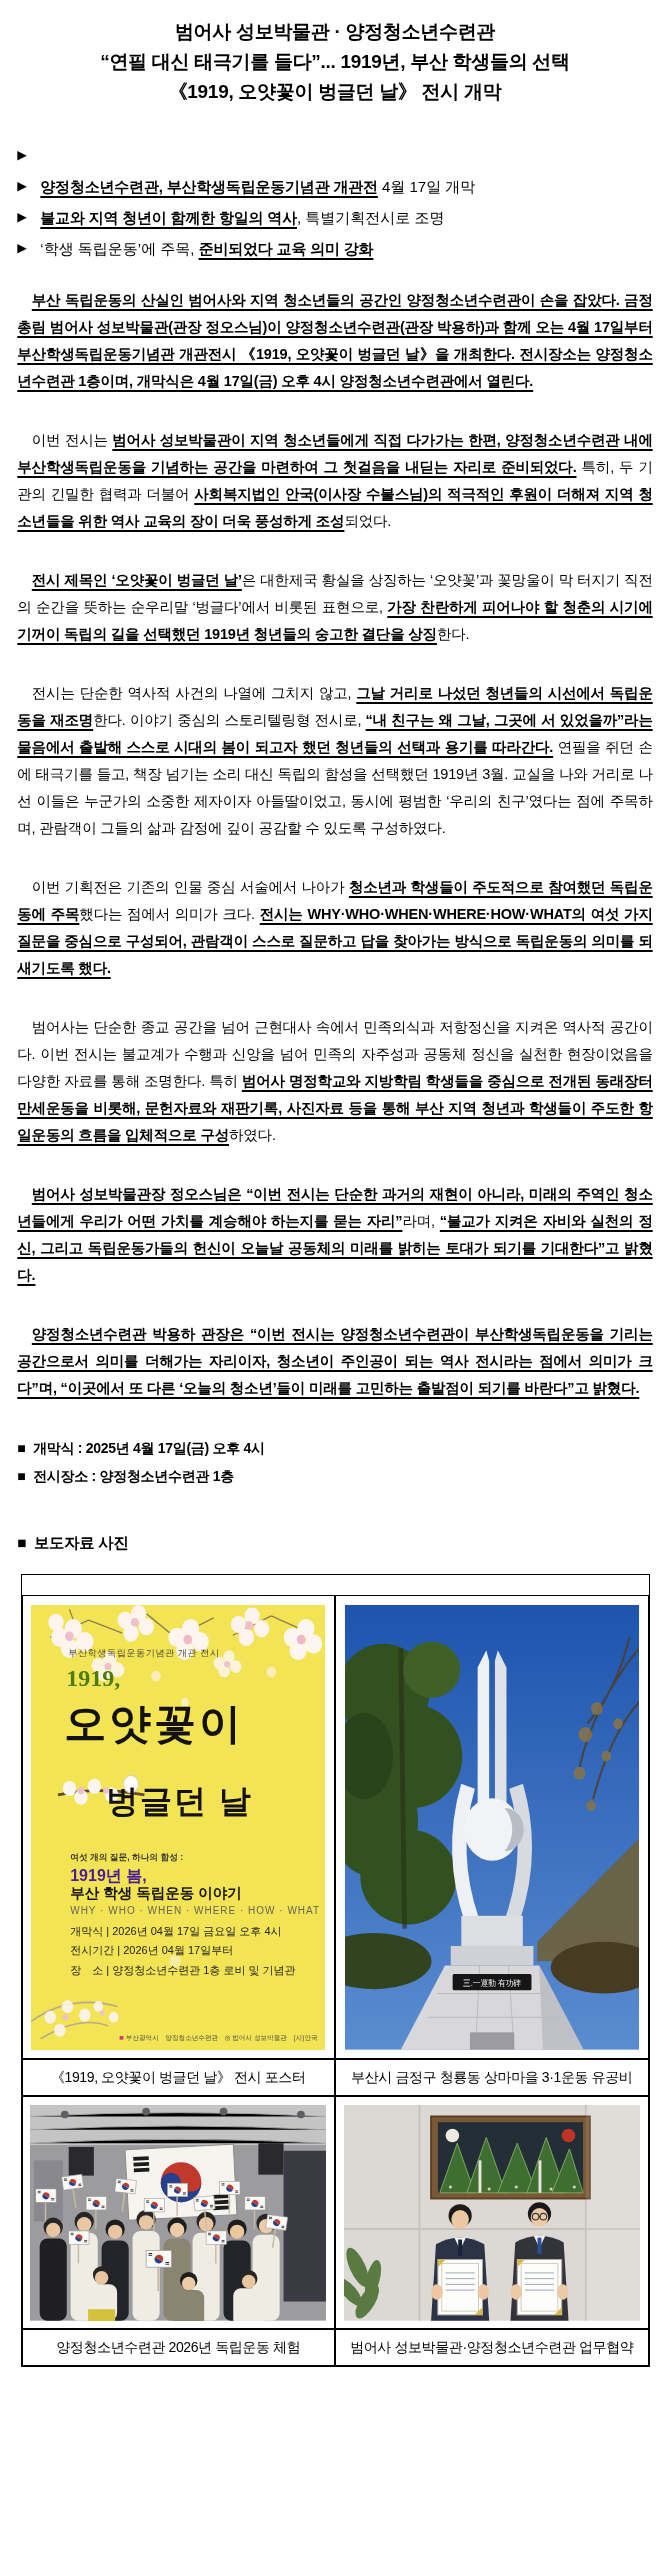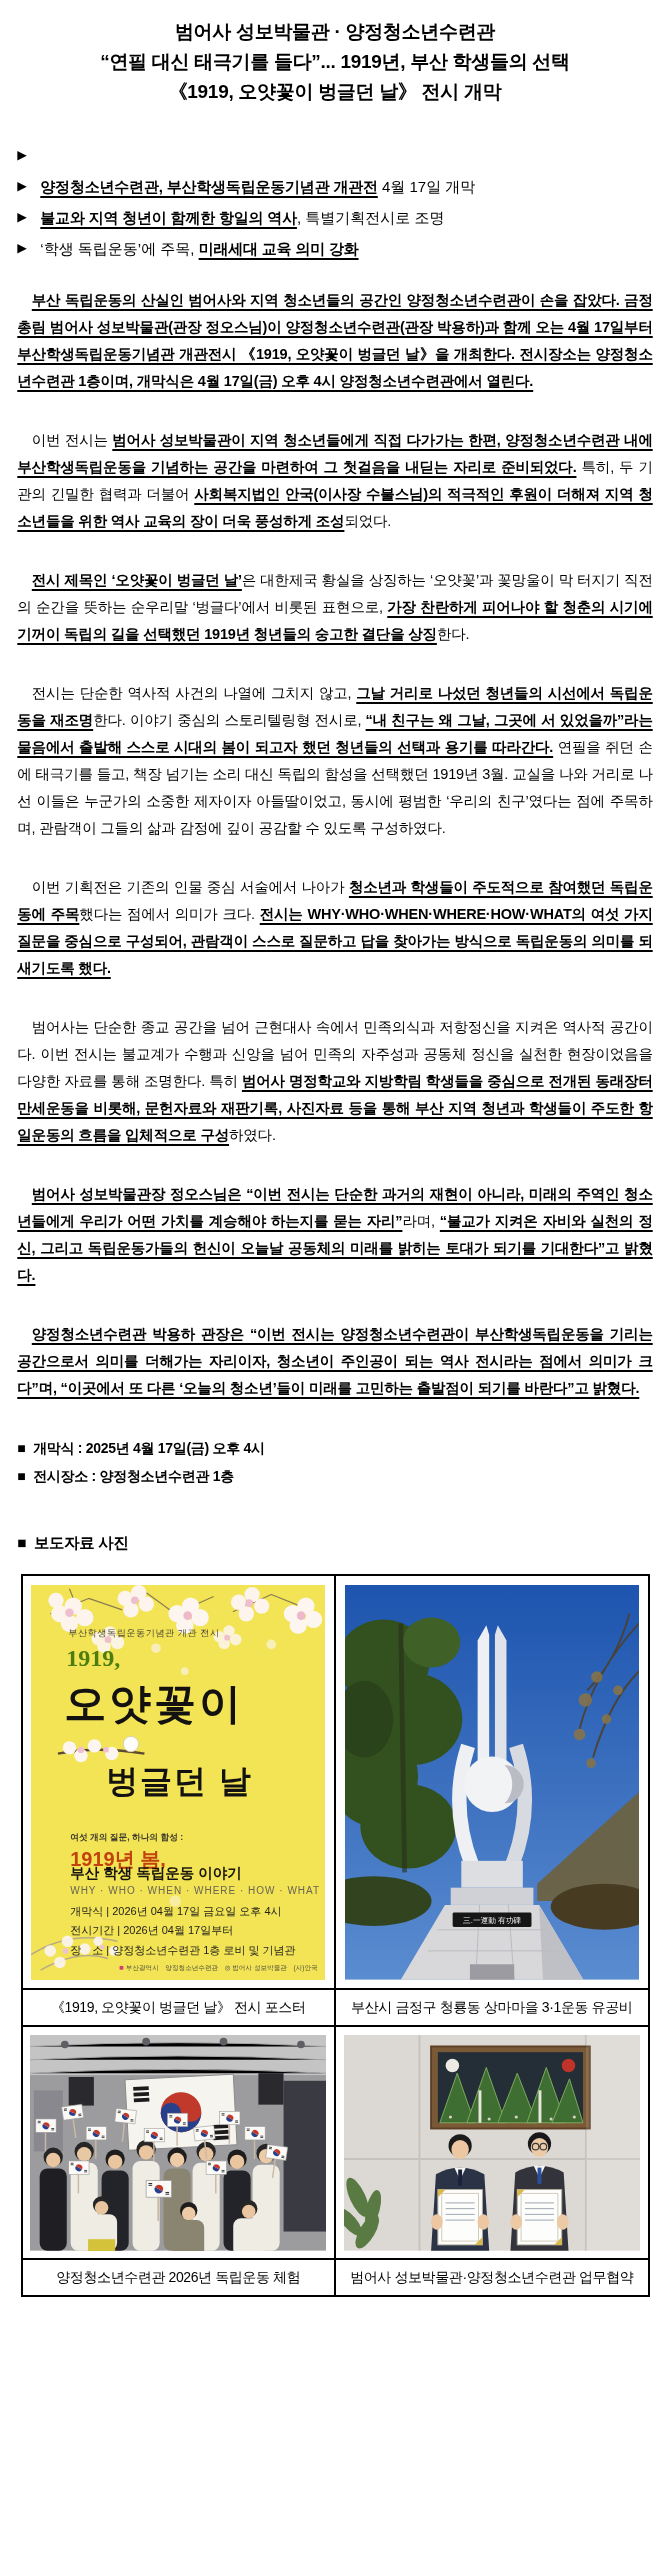--- a/index.html
+++ b/index.html
@@ -40,35 +40,35 @@
   .sq{ display:inline-block; margin-right:7.7px; }
   .photos-header{ font-size:15.4px; font-weight:700; line-height:21px; margin:42px 0 0 0; letter-spacing:-0.3px; }
   
   .ptable{
     width:627px; margin:21px auto 0 auto;
     display:grid; grid-template-columns:1fr 1fr;
     border:1.9px solid #000;
   }
   .pcell{ border:1px solid #000; box-sizing:border-box; background:#fff; }
   .photo-cell{ display:flex; align-items:center; justify-content:center; }
-  .tall{ height:414px; padding:8.7px; }
+  .tall{ height:464px; padding:8.7px;margin-top:20px; }
   .short{ height:233px; padding:7.7px; }
   .cap{ height:37px; display:flex; align-items:center; justify-content:center;
         font-size:14px; letter-spacing:-0.4px; }
   .art{ width:100%; height:100%; position:relative; overflow:hidden; }
   
   .poster{ background:#f2e455; }
   .poster .abs{ position:absolute; white-space:nowrap; }
   .p-tag{ top:42px; left:37px; font-size:9.2px; color:#4a4435; letter-spacing:0.5px; }
   .p-1919{ top:60px; left:35px; font-size:24px; font-weight:600; color:#4d7c0f;
            font-family:"Liberation Serif","DejaVu Serif",serif; }
   .p-big{ top:91px; left:33px; font-size:42px; font-weight:800; color:#141210; letter-spacing:2.9px; }
   .p-big2{ top:175px; left:75px; font-size:32px; font-weight:800; color:#141210; letter-spacing:1.9px; }
   .p-sub1{ top:247px; left:39px; font-size:8.7px; color:#3c382e;font-weight:bold; }
-  .p-sub2{ top:261px; left:39px; font-size:20px; font-weight:800; color:#c2410c; }
+  .p-sub2{ top:261px; left:39px; font-size:16px; font-weight:800; color:#4c1d95; }
   .p-sub3{ top:279px; left:39px; font-size:14.5px; font-weight:800; color:#18140f; }
   .p-sub4{ top:300px; left:39px; font-size:10px; color:#6a6456; letter-spacing:1px; }
   .p-d{ color:#24221e; font-size:11px; left:39px; }
   .p-d1{ top:319px; } .p-d2{ top:338px; } .p-d3{ top:358px; }
   .p-logos{ bottom:6.7px; right:7.7px; font-size:6.6px; color:#55503f; }
   .p-logos .dotmark{ color:#d23b77; font-size:7.7px; }
   .postersvg{ position:absolute; inset:0; width:100%; height:100%; }
   
   .art svg{ display:block; width:100%; height:100%; }
 </style>
@@ -90,21 +90,21 @@
       <div class="bullet">
         <span class="bmark">▶</span>
         <span class="btext"><span class="em">양정청소년수련관, 부산학생독립운동기념관 개관전</span><span> 4월 17일 개막</span></span>
       </div>
       <div class="bullet">
         <span class="bmark">▶</span>
         <span class="btext"><span class="em">불교와 지역 청년이 함께한 항일의 역사</span><span>, 특별기획전시로 조명</span></span>
       </div>
       <div class="bullet">
         <span class="bmark">▶</span>
-        <span class="btext"><span>‘학생 독립운동’에 주목, </span><span class="em">미래세대 교육 의미 강화</span></span>
+        <span class="btext"><span>‘학생 독립운동’에 주목, </span><span class="em">준비되었다 교육 의미 강화</span></span>
       </div>
     </div>
 
   <div id="paragraphs">
       <p class="para"><span class="em">부산 독립운동의 산실인 범어사와 지역 청소년들의 공간인 양정청소년수련관이 손을 잡았다. 금정총림 범어사 성보박물관(관장 정오스님)이 양정청소년수련관(관장 박용하)과 함께 오는 4월 17일부터 부산학생독립운동기념관 개관전시 《1919, 오얏꽃이 벙글던 날》을 개최한다. 전시장소는 양정청소년수련관 1층이며, 개막식은 4월 17일(금) 오후 4시 양정청소년수련관에서 열린다.</span></p>
       <p class="para"><span>이번 전시는 </span><span class="em">범어사 성보박물관이 지역 청소년들에게 직접 다가가는 한편, 양정청소년수련관 내에 부산학생독립운동을 기념하는 공간을 마련하여 그 첫걸음을 내딛는 자리로 준비되었다.</span><span> 특히, 두 기관의 긴밀한 협력과 더불어 </span><span class="em">사회복지법인 안국(이사장 수불스님)의 적극적인 후원이 더해져 지역 청소년들을 위한 역사 교육의 장이 더욱 풍성하게 조성</span><span>되었다.</span></p>
       <p class="para"><span class="em">전시 제목인 ‘오얏꽃이 벙글던 날’</span><span>은 대한제국 황실을 상징하는 ‘오얏꽃’과 꽃망울이 막 터지기 직전의 순간을 뜻하는 순우리말 ‘벙글다’에서 비롯된 표현으로, </span><span class="em">가장 찬란하게 피어나야 할 청춘의 시기에 기꺼이 독립의 길을 선택했던 1919년 청년들의 숭고한 결단을 상징</span><span>한다.</span></p>
       <p class="para"><span>전시는 단순한 역사적 사건의 나열에 그치지 않고, </span><span class="em">그날 거리로 나섰던 청년들의 시선에서 독립운동을 재조명</span><span>한다. 이야기 중심의 스토리텔링형 전시로, </span><span class="em">“내 친구는 왜 그날, 그곳에 서 있었을까”라는 물음에서 출발해 스스로 시대의 봄이 되고자 했던 청년들의 선택과 용기를 따라간다.</span><span> 연필을 쥐던 손에 태극기를 들고, 책장 넘기는 소리 대신 독립의 함성을 선택했던 1919년 3월. 교실을 나와 거리로 나선 이들은 누군가의 소중한 제자이자 아들딸이었고, 동시에 평범한 ‘우리의 친구’였다는 점에 주목하며, 관람객이 그들의 삶과 감정에 깊이 공감할 수 있도록 구성하였다.</span></p>
       <p class="para"><span>이번 기획전은 기존의 인물 중심 서술에서 나아가 </span><span class="em">청소년과 학생들이 주도적으로 참여했던 독립운동에 주목</span><span>했다는 점에서 의미가 크다. </span><span class="em">전시는 WHY·WHO·WHEN·WHERE·HOW·WHAT의 여섯 가지 질문을 중심으로 구성되어, 관람객이 스스로 질문하고 답을 찾아가는 방식으로 독립운동의 의미를 되새기도록 했다.</span></p>
       <p class="para"><span>범어사는 단순한 종교 공간을 넘어 근현대사 속에서 민족의식과 저항정신을 지켜온 역사적 공간이다. 이번 전시는 불교계가 수행과 신앙을 넘어 민족의 자주성과 공동체 정신을 실천한 현장이었음을 다양한 자료를 통해 조명한다. 특히 </span><span class="em">범어사 명정학교와 지방학림 학생들을 중심으로 전개된 동래장터 만세운동을 비롯해, 문헌자료와 재판기록, 사진자료 등을 통해 부산 지역 청년과 학생들이 주도한 항일운동의 흐름을 입체적으로 구성</span><span>하였다.</span></p>

